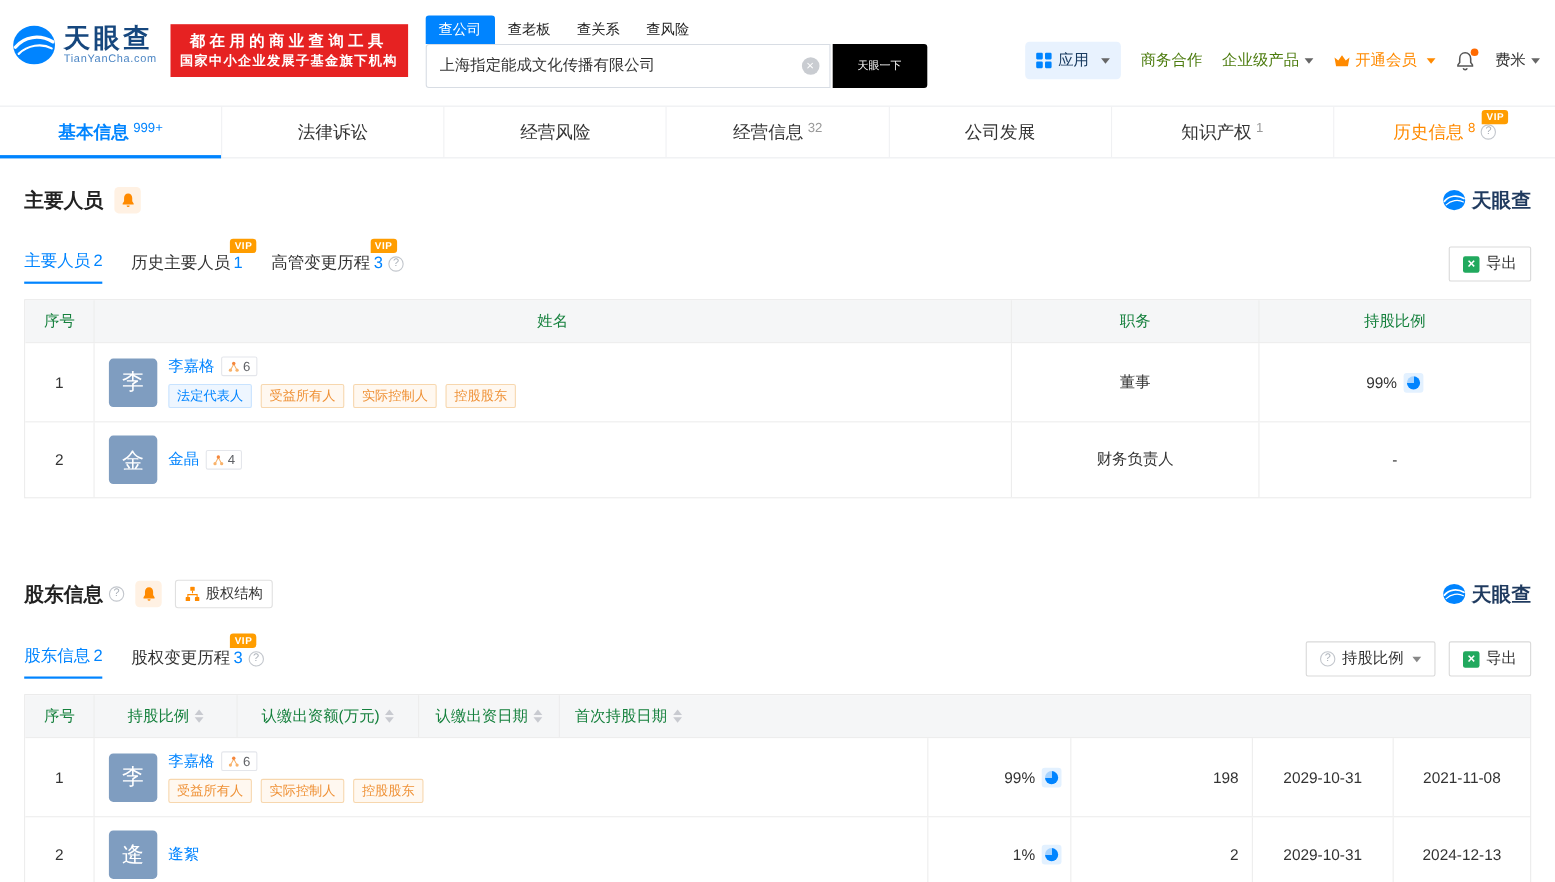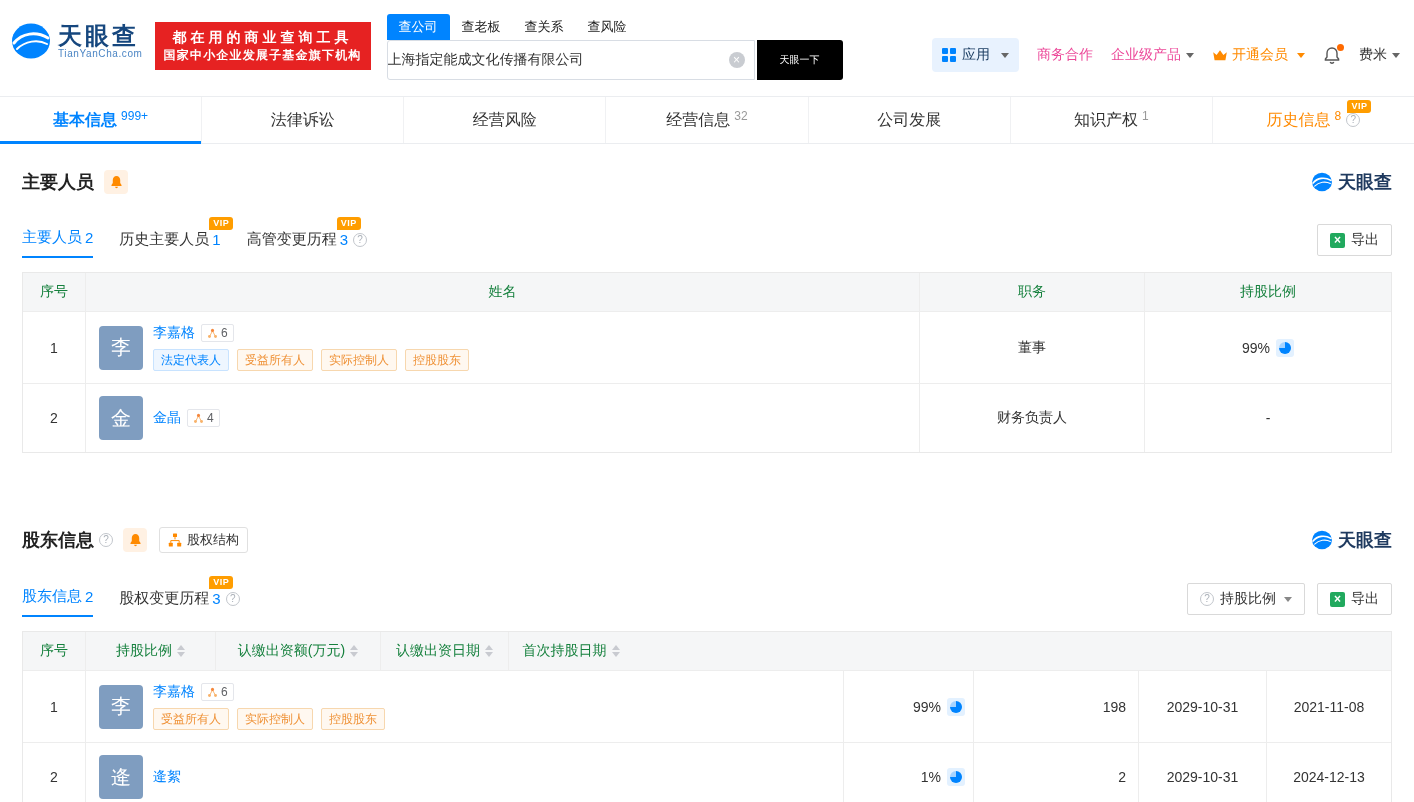--- a/index.html
+++ b/index.html
@@ -19,28 +19,28 @@
 .logo-domain{font-size:10px;color:#4b85c4;letter-spacing:.6px}
 .promo{background:#e62222;color:#fff;margin-left:12px;margin-top:8px;padding:5px 9px;text-align:center}
 .promo-line1{font-size:14px;font-weight:bold;letter-spacing:4px;line-height:1.45;white-space:nowrap}
 .promo-line2{font-size:12px;font-weight:bold;letter-spacing:1.2px;line-height:1.45;white-space:nowrap}
 .search-block{margin-left:16px;width:458px}
 .search-tabs{display:flex;align-items:flex-end}
 .stab{font-size:13px;color:#222;padding:4px 12px;cursor:pointer}
 .stab.active{background:#0084ff;color:#fff;border-radius:3px 3px 0 0}
 .search-row{display:flex}
 .search-input-wrap{position:relative;width:368px}
-.search-input-wrap input{width:100%;height:40px;border:1px solid #d8dde4;border-radius:3px 0 0 3px;padding:0 34px 0 0;font-size:14px;color:#333;outline:none}
+.search-input-wrap input{width:100%;height:40px;border:1px solid #d8dde4;border-radius:3px 0 0 3px;padding:0 34px 0 12px;font-size:14px;color:#333;outline:none}
 .clear-icon{position:absolute;right:10px;top:12px;width:16px;height:16px;border-radius:50%;background:#c9ccd1;color:#fff;font-size:12px;line-height:16px;text-align:center;cursor:pointer}
 .search-btn{width:86px;height:40px;margin-left:2px;background:#000000;border:none;color:#fff;font-size:10px;cursor:pointer;border-radius:0 3px 3px 0}
 .header-nav{display:flex;align-items:center;margin-left:auto;margin-top:24px;gap:18px;white-space:nowrap}
 .apps-btn{display:flex;align-items:center;background:#e8f2fe;border-radius:4px;height:34px;padding:0 10px;cursor:pointer;gap:6px;font-size:14px;color:#1a3c61}
 .grid-icon{display:grid;grid-template-columns:6px 6px;grid-gap:2px}
 .grid-icon i{width:6px;height:6px;background:#0084ff;border-radius:1px}
-.nav-link{font-size:14px;color:#ec4899;cursor:pointer;display:inline-flex;align-items:center}
+.nav-link{font-size:14px;color:#4d7c0f;cursor:pointer;display:inline-flex;align-items:center}
 .nav-vip{display:flex;align-items:center;color:#ff8a00;font-size:14px;cursor:pointer;gap:4px;font-weight:normal}
 .nav-vip .caret{border-top-color:#ff8a00}
 .bell-wrap{position:relative;cursor:pointer;display:flex}
 .bell-dot{position:absolute;top:-2px;right:-3px;width:7px;height:7px;border-radius:50%;background:#ff6a00}
 .user{display:flex;align-items:center;font-size:14px;color:#333;cursor:pointer}
 
 
 .main-tabs{display:flex;border-top:1px solid #ebedf0;border-bottom:1px solid #ebedf0;height:48px;margin-top:8px}
 .mtab{flex:1;display:flex;align-items:center;justify-content:center;font-size:16px;color:#333;cursor:pointer;position:relative;border-left:1px solid #f0f1f3}
 .mtab:first-child{border-left:none}

